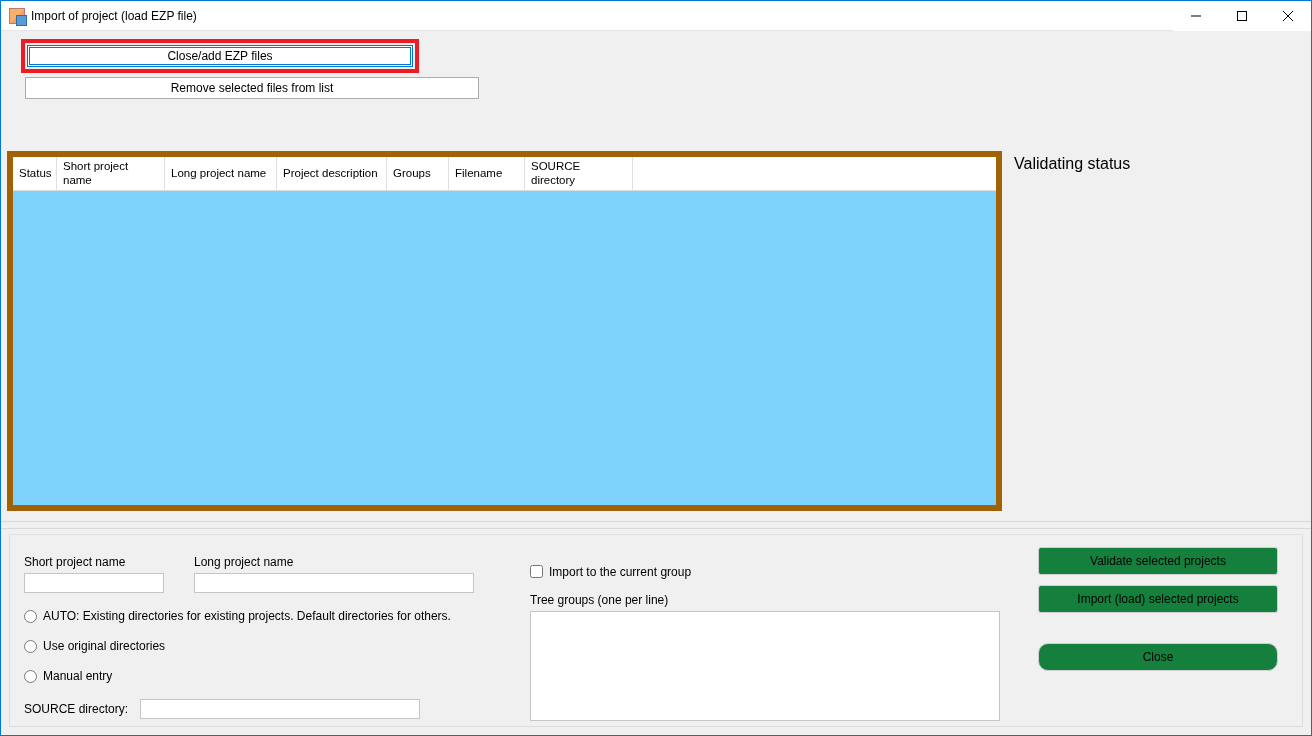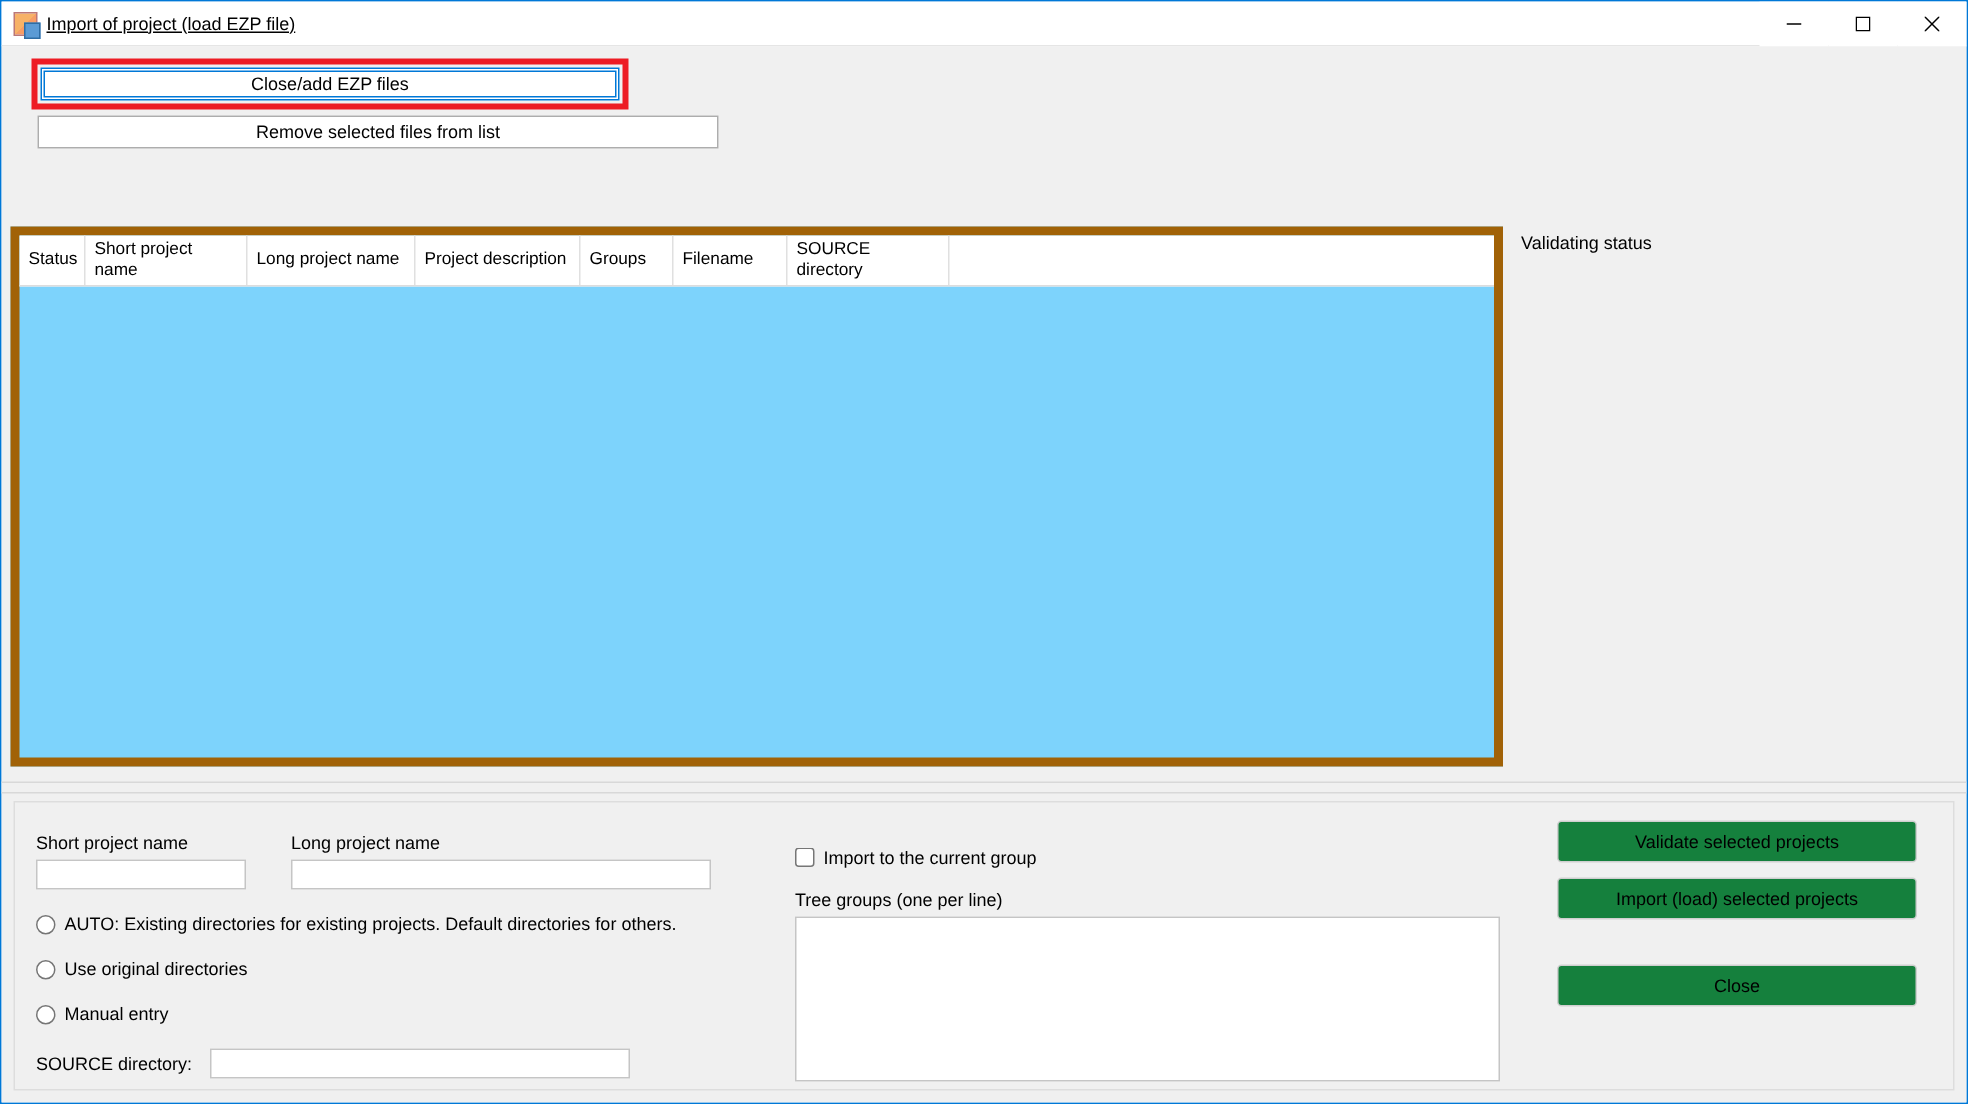--- a/index.html
+++ b/index.html
@@ -12,21 +12,20 @@
       overflow: hidden;
       border: 1px solid #0078d7;
     }
     .titlebar {
       height: 30px;
       background: #fff;
       display: flex;
       align-items: center;
       padding-left: 8px;
       border-bottom: 1px solid #e5e5e5;
-      text-decoration: underline;
     }
     .titlebar .app-icon {
       width: 16px; height: 16px;
       margin-right: 6px;
       display: inline-block;
       background: linear-gradient(135deg,#f7b267 0 50%,#f79d65 50% 100%);
       border:1px solid #b77;
       position: relative;
     }
     .titlebar .app-icon::after{
@@ -113,21 +112,21 @@
       padding:4px 6px;
       font-size:11.5px;
       display:flex;
       align-items:center;
       line-height:1.2;
     }
     .right-panel{
       flex:1 1 auto;
       padding-top:4px;
       padding-left:6px;
-      font-size:12px;
+      font-size:16px;
       color:#000;
     }
 
     
     .divider{
       position:absolute;
       left:0; right:0;
       top:490px;
       height:8px;
       background:#f0f0f0;
@@ -198,21 +197,21 @@
       display:block;
       width:240px;
       height:28px;
       background:#15803d;
       border:1px solid #cfcfcf;
       border-radius:3px;
       margin-bottom:10px;
       font-size:12px;
       cursor:default;
     }
-    .action-btn.close-b{ margin-top:30px;}
+    .action-btn.close-b{ margin-top:30px;border-radius:10px;}
 
   </style>
 </head>
 <body>
 
 <div class="titlebar">
   <span class="app-icon"></span>
   <span class="title-text">Import of project (load EZP file)</span>
   <span class="spacer"></span>
   <div class="win-btn">

